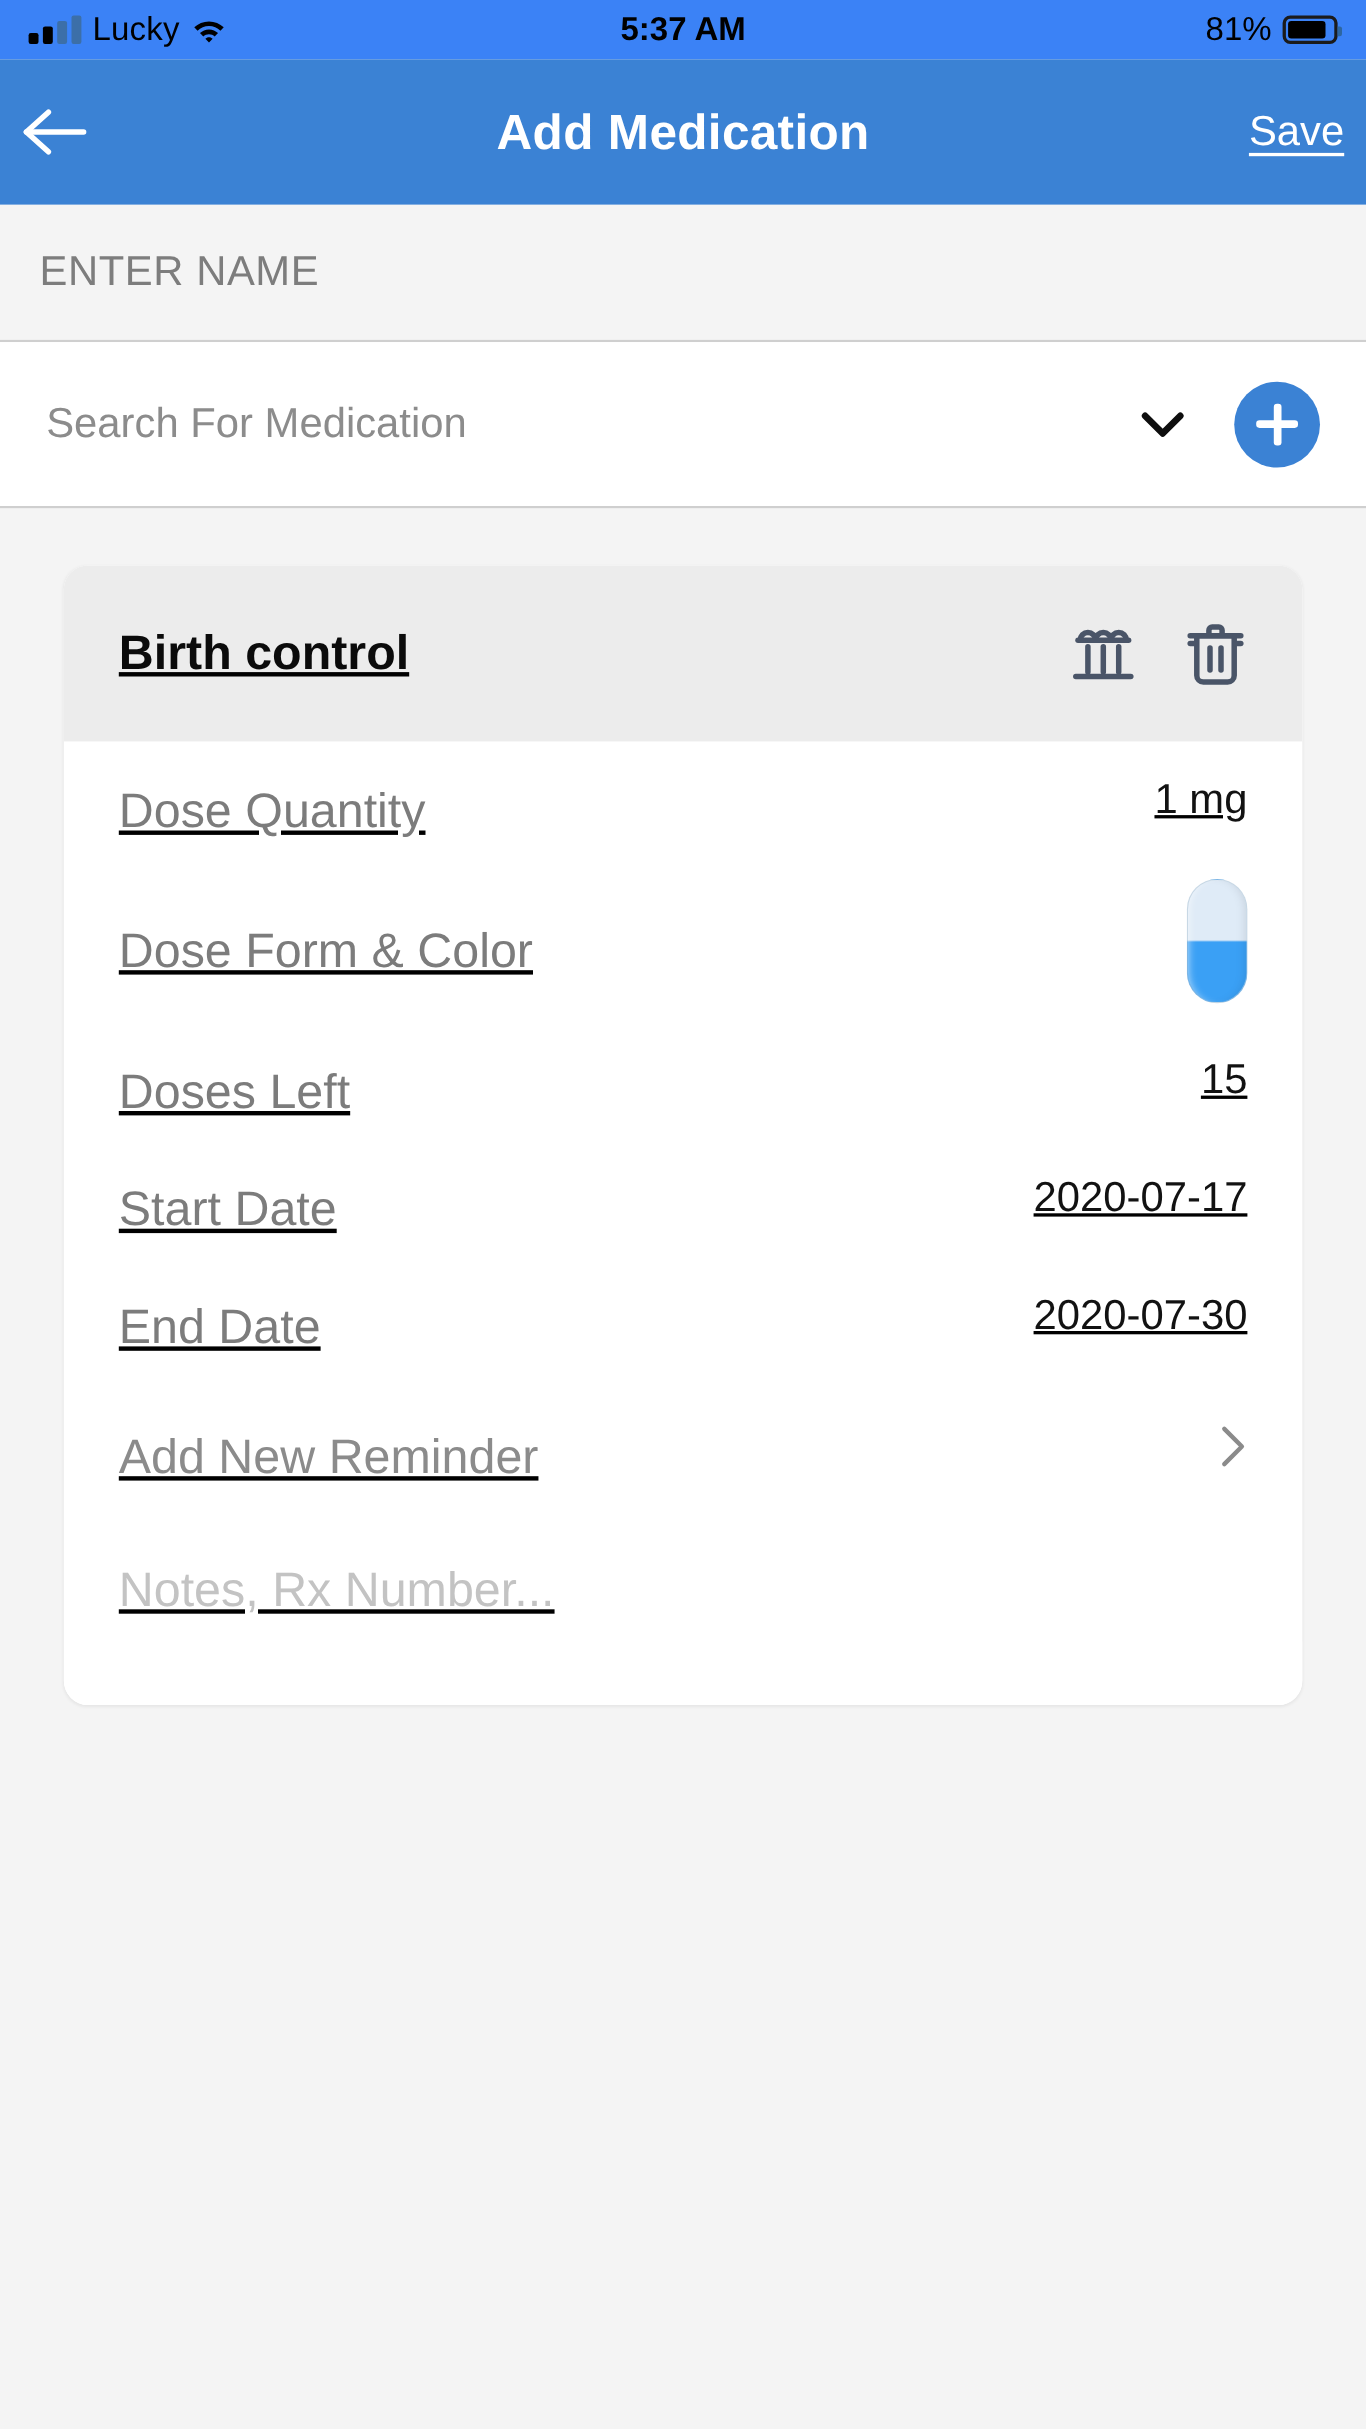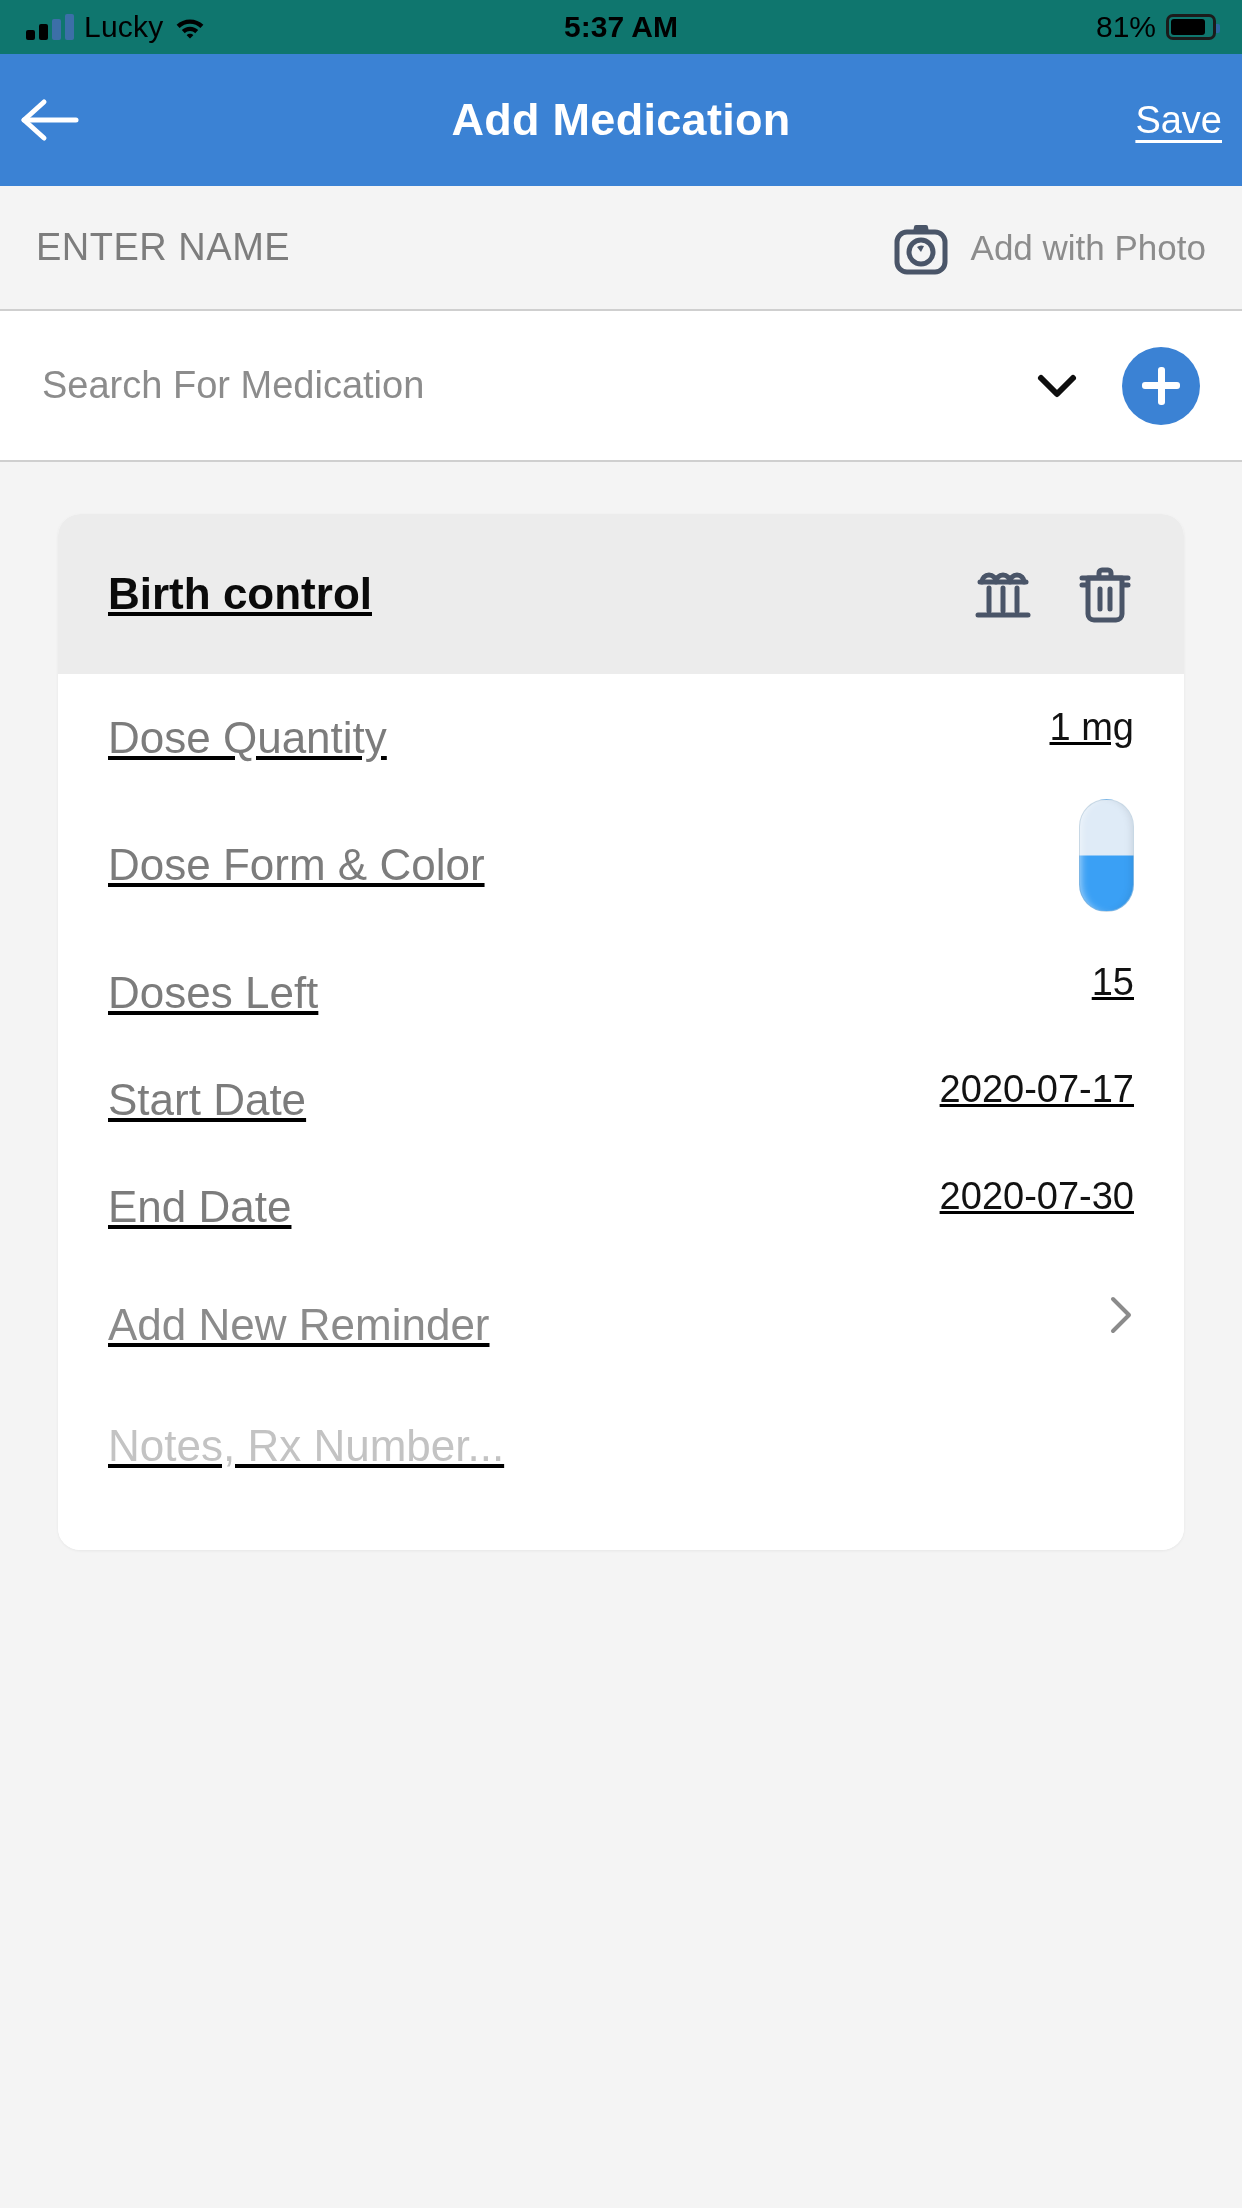--- a/index.html
+++ b/index.html
@@ -15,21 +15,21 @@
   .phone {
     position: relative;
     width: 1242px;
     height: 2208px;
     background: #f4f4f4;
   }
 
   
   .statusbar {
     height: 54px;
-    background: #0f766e;
+    background: #3b82f6;
     display: flex;
     align-items: center;
     padding: 0 26px;
     position: relative;
     gap: 30px;
   }
   .sb-left {
     display: flex;
     align-items: center;
     gap: 10px;
@@ -309,29 +309,20 @@
         <path d="M24 8 L4 26 L24 44" stroke="#fff" stroke-width="5" fill="none" stroke-linecap="round" stroke-linejoin="round"></path>
         <line x1="4" y1="26" x2="56" y2="26" stroke="#fff" stroke-width="5" stroke-linecap="round"></line>
       </svg>
     </div>
     <div class="nav-title">Add Medication</div>
     <div class="save-btn">Save</div>
   </div>
 
   <div class="name-row">
     <div class="enter-name">ENTER NAME</div>
-    <div class="photo-group">
-      <svg class="cam-icon" viewBox="0 0 56 56">
-        <rect x="4" y="12" width="48" height="40" rx="10" ry="10" fill="none" stroke="#4a5568" stroke-width="5"></rect>
-        <path d="M20 12 L21 7 A2 2 0 0 1 23 5 L33 5 A2 2 0 0 1 35 7 L36 12 Z" fill="#4a5568"></path>
-        <circle cx="28" cy="32" r="12" fill="none" stroke="#4a5568" stroke-width="5"></circle>
-        <path d="M24 27 A7 7 0 0 1 31 26 L28 32 Z" fill="#4a5568"></path>
-      </svg>
-      <div class="photo-label">Add with Photo</div>
-    </div>
   </div>
 
   <div class="search-row">
     <div class="search-text">Search For Medication</div>
     <svg class="chev-down" viewBox="0 0 42 30">
       <path d="M5 7 L21 23 L37 7" stroke="#0e0e0e" stroke-width="6" fill="none" stroke-linecap="round" stroke-linejoin="round"></path>
     </svg>
     <div class="fab-wrap">
       <div class="fab">
         <span class="plus-h"></span>

